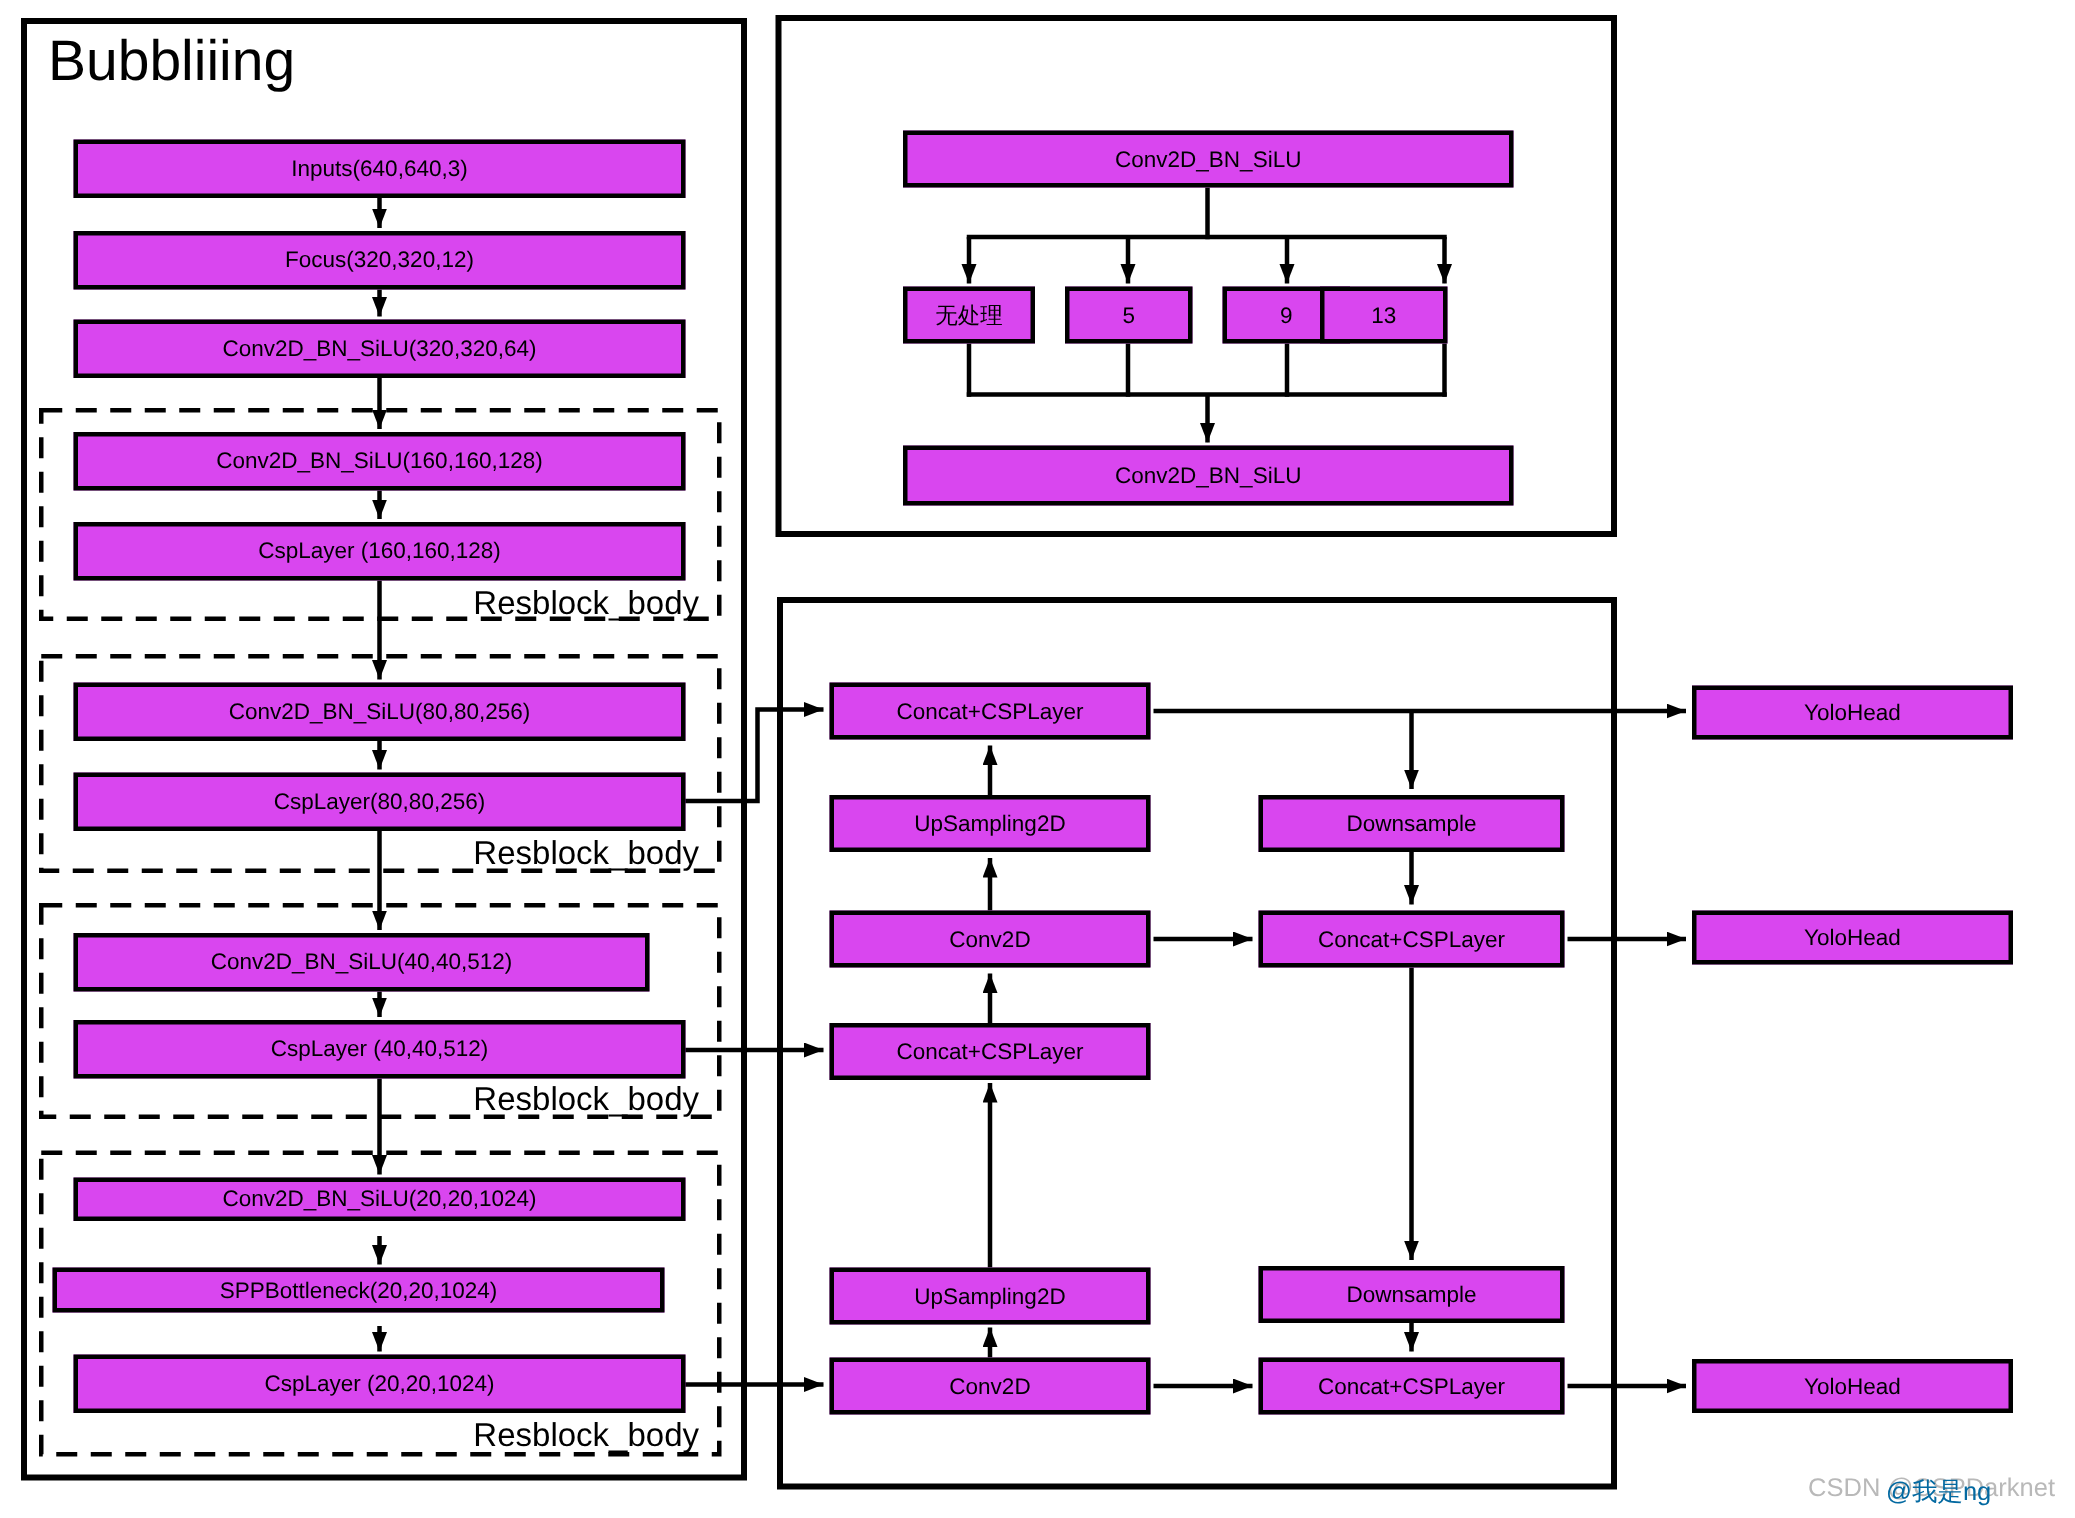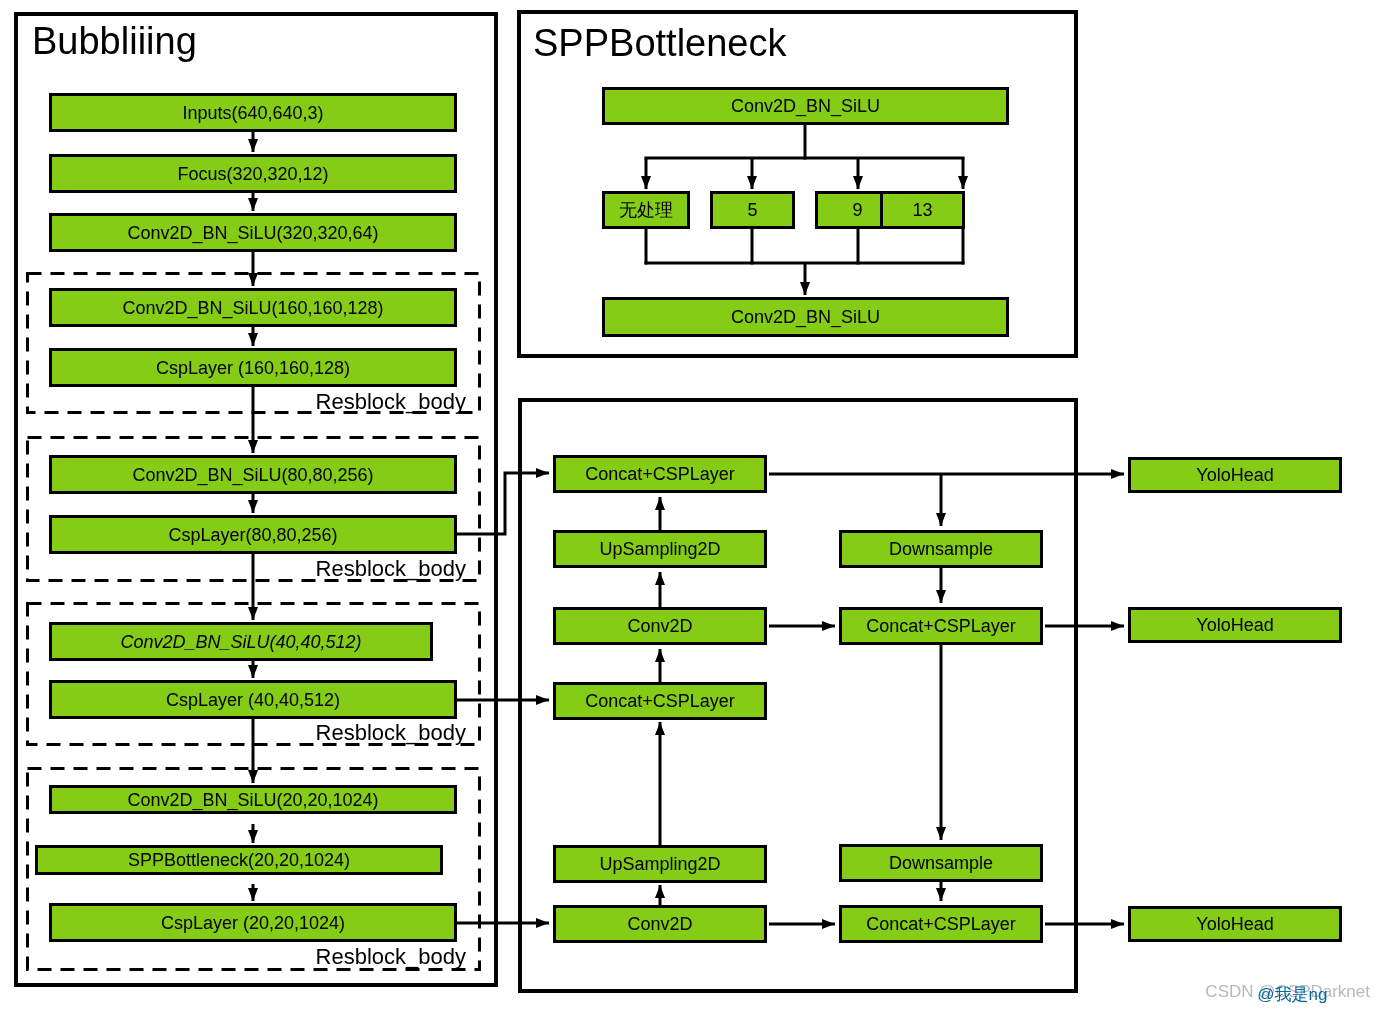--- a/index.html
+++ b/index.html
@@ -1,23 +1,23 @@
 <!DOCTYPE html>
 <html><head>
 <meta charset="utf-8">
 <style>
   html,body{margin:0;padding:0;background:#ffffff;}
   body{width:1383px;height:1012px;position:relative;overflow:hidden;
        font-family:"Liberation Sans","DejaVu Sans",sans-serif;color:#000;}
   .stage{position:absolute;inset:0;}
   .panel{position:absolute;border:4px solid #000;background:#fff;z-index:1;}
   .svglayer{position:absolute;left:0;top:0;z-index:2;}
-  .box{position:absolute;border:3px solid #000;background:#84cc16;z-index:3;
+  .box{position:absolute;border:3px solid #000;background:#d946ef;z-index:3;
        display:flex;align-items:center;justify-content:center;
-       font-size:18px;line-height:1;white-space:nowrap;box-sizing:border-box;}
+       font-size:15px;line-height:1;white-space:nowrap;box-sizing:border-box;}
   .title{position:absolute;z-index:3;font-size:38px;letter-spacing:0px;}
   .resblock{position:absolute;z-index:3;font-size:22px;text-align:right;width:225px;left:241px;}
   .watermark{position:absolute;z-index:5;font-size:17px;color:#b9b9b9;white-space:nowrap;}
   .watermark .wm2{position:absolute;left:52px;top:1px;color:#0369a1;}
 </style>
 </head>
 <body>
 
 <div class="stage">
 
@@ -89,30 +89,29 @@
       <line x1="769" y1="626" x2="835" y2="626" marker-end="url(#ah)"></line>
       <line x1="1045" y1="626" x2="1124" y2="626" marker-end="url(#ah)"></line>
       <line x1="941" y1="645" x2="941" y2="840" marker-end="url(#ah)"></line>
       <line x1="941" y1="882" x2="941" y2="901" marker-end="url(#ah)"></line>
       <line x1="769" y1="924" x2="835" y2="924" marker-end="url(#ah)"></line>
       <line x1="1045" y1="924" x2="1124" y2="924" marker-end="url(#ah)"></line>
     </g>
   </svg>
 
   <div class="title" style="left:32px;top:20px;">Bubbliiing</div>
-  <div class="title" style="left:533px;top:22px;">SPPBottleneck</div>
 
   <div class="box" style="left:49px;top:93px;width:408px;height:39px;">Inputs(640,640,3)</div>
   <div class="box" style="left:49px;top:154px;width:408px;height:39px;">Focus(320,320,12)</div>
   <div class="box" style="left:49px;top:213px;width:408px;height:39px;">Conv2D_BN_SiLU(320,320,64)</div>
   <div class="box" style="left:49px;top:288px;width:408px;height:39px;">Conv2D_BN_SiLU(160,160,128)</div>
   <div class="box" style="left:49px;top:348px;width:408px;height:39px;">CspLayer (160,160,128)</div>
   <div class="box" style="left:49px;top:455px;width:408px;height:39px;">Conv2D_BN_SiLU(80,80,256)</div>
   <div class="box" style="left:49px;top:515px;width:408px;height:39px;">CspLayer(80,80,256)</div>
-  <div class="box" style="left:49px;top:622px;width:384px;height:39px;font-style:italic;">Conv2D_BN_SiLU(40,40,512)</div>
+  <div class="box" style="left:49px;top:622px;width:384px;height:39px;">Conv2D_BN_SiLU(40,40,512)</div>
   <div class="box" style="left:49px;top:680px;width:408px;height:39px;">CspLayer (40,40,512)</div>
   <div class="box" style="left:49px;top:785px;width:408px;height:29px;">Conv2D_BN_SiLU(20,20,1024)</div>
   <div class="box" style="left:35px;top:845px;width:408px;height:30px;">SPPBottleneck(20,20,1024)</div>
   <div class="box" style="left:49px;top:903px;width:408px;height:39px;">CspLayer (20,20,1024)</div>
 
   <div class="resblock" style="top:389px;">Resblock_body</div>
   <div class="resblock" style="top:556px;">Resblock_body</div>
   <div class="resblock" style="top:720px;">Resblock_body</div>
   <div class="resblock" style="top:944px;">Resblock_body</div>
 

